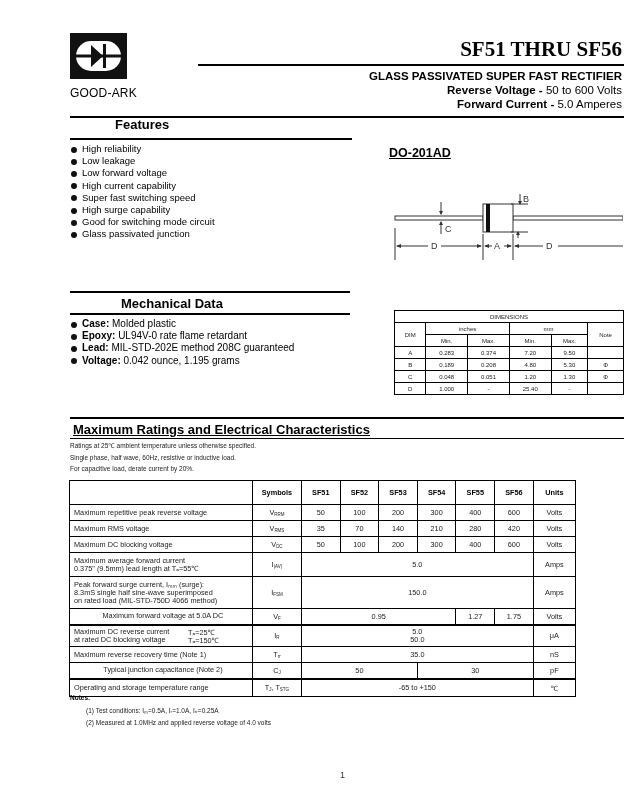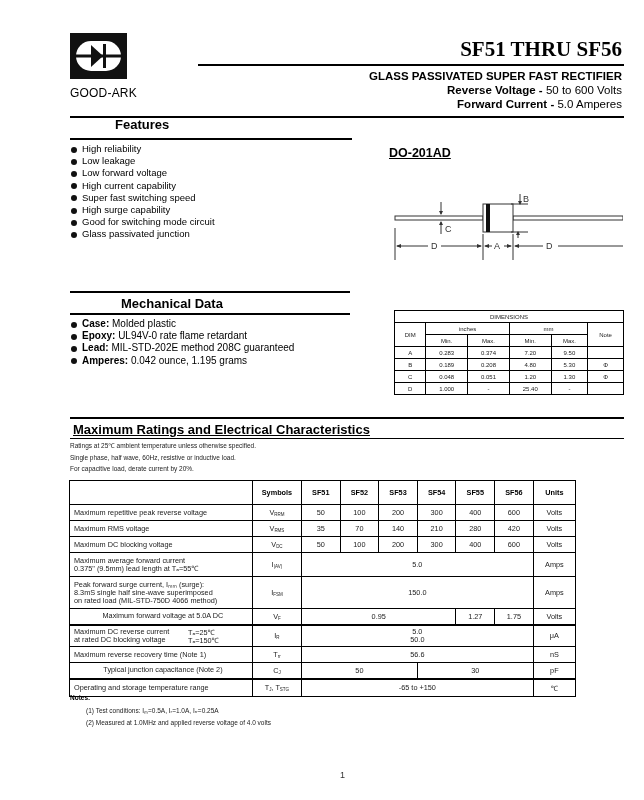--- a/index.html
+++ b/index.html
@@ -139,21 +139,21 @@
   </g>
 </svg>
 
 <div class="abs hr-thin" style="left:70px;top:291px;width:280px;"></div>
 <div class="abs sec-title" style="left:73px;top:296px;padding-left:48px;">Mechanical Data</div>
 <div class="abs hr-thin" style="left:70px;top:313px;width:280px;"></div>
 <ul class="abs bullets" style="left:70px;top:318px;font-size:10px;">
   <li><b>Case:</b> <span>Molded plastic</span></li>
   <li><b>Epoxy:</b> <span>UL94V-0 rate flame retardant</span></li>
   <li><b>Lead:</b> <span>MIL-STD-202E  method 208C guaranteed</span></li>
-  <li><b>Amperes:</b> <span>0.042 ounce, 1.195 grams</span></li>
+  <li><b>Voltage:</b> <span>0.042 ounce, 1.195 grams</span></li>
 </ul>
 
 <table class="abs dims">
   <tbody>
       <tr>
         <td colspan="6">DIMENSIONS</td>
       </tr>
   <tr>
     <td rowspan="2">DIM</td>
     <td colspan="2">inches</td>
@@ -306,21 +306,21 @@
     <td><span>I</span><sub>R</sub></td>
     <td colspan="6" style="line-height:8px;">
           <div>5.0</div>
           <div>50.0</div>
         </td>
     <td>μA</td>
   </tr>
   <tr>
     <td class="desc">Maximum reverse recovery time (Note 1)</td>
     <td><span>T</span><sub>rr</sub></td>
-    <td colspan="6">56.6</td>
+    <td colspan="6">35.0</td>
     <td>nS</td>
   </tr>
   <tr class="thick">
     <td class="desc">Typical junction capacitance (Note 2)</td>
     <td><span>C</span><sub>J</sub></td>
     <td colspan="3">50</td>
     <td colspan="3">30</td>
     <td>pF</td>
   </tr>
   <tr style="height:18px;">

